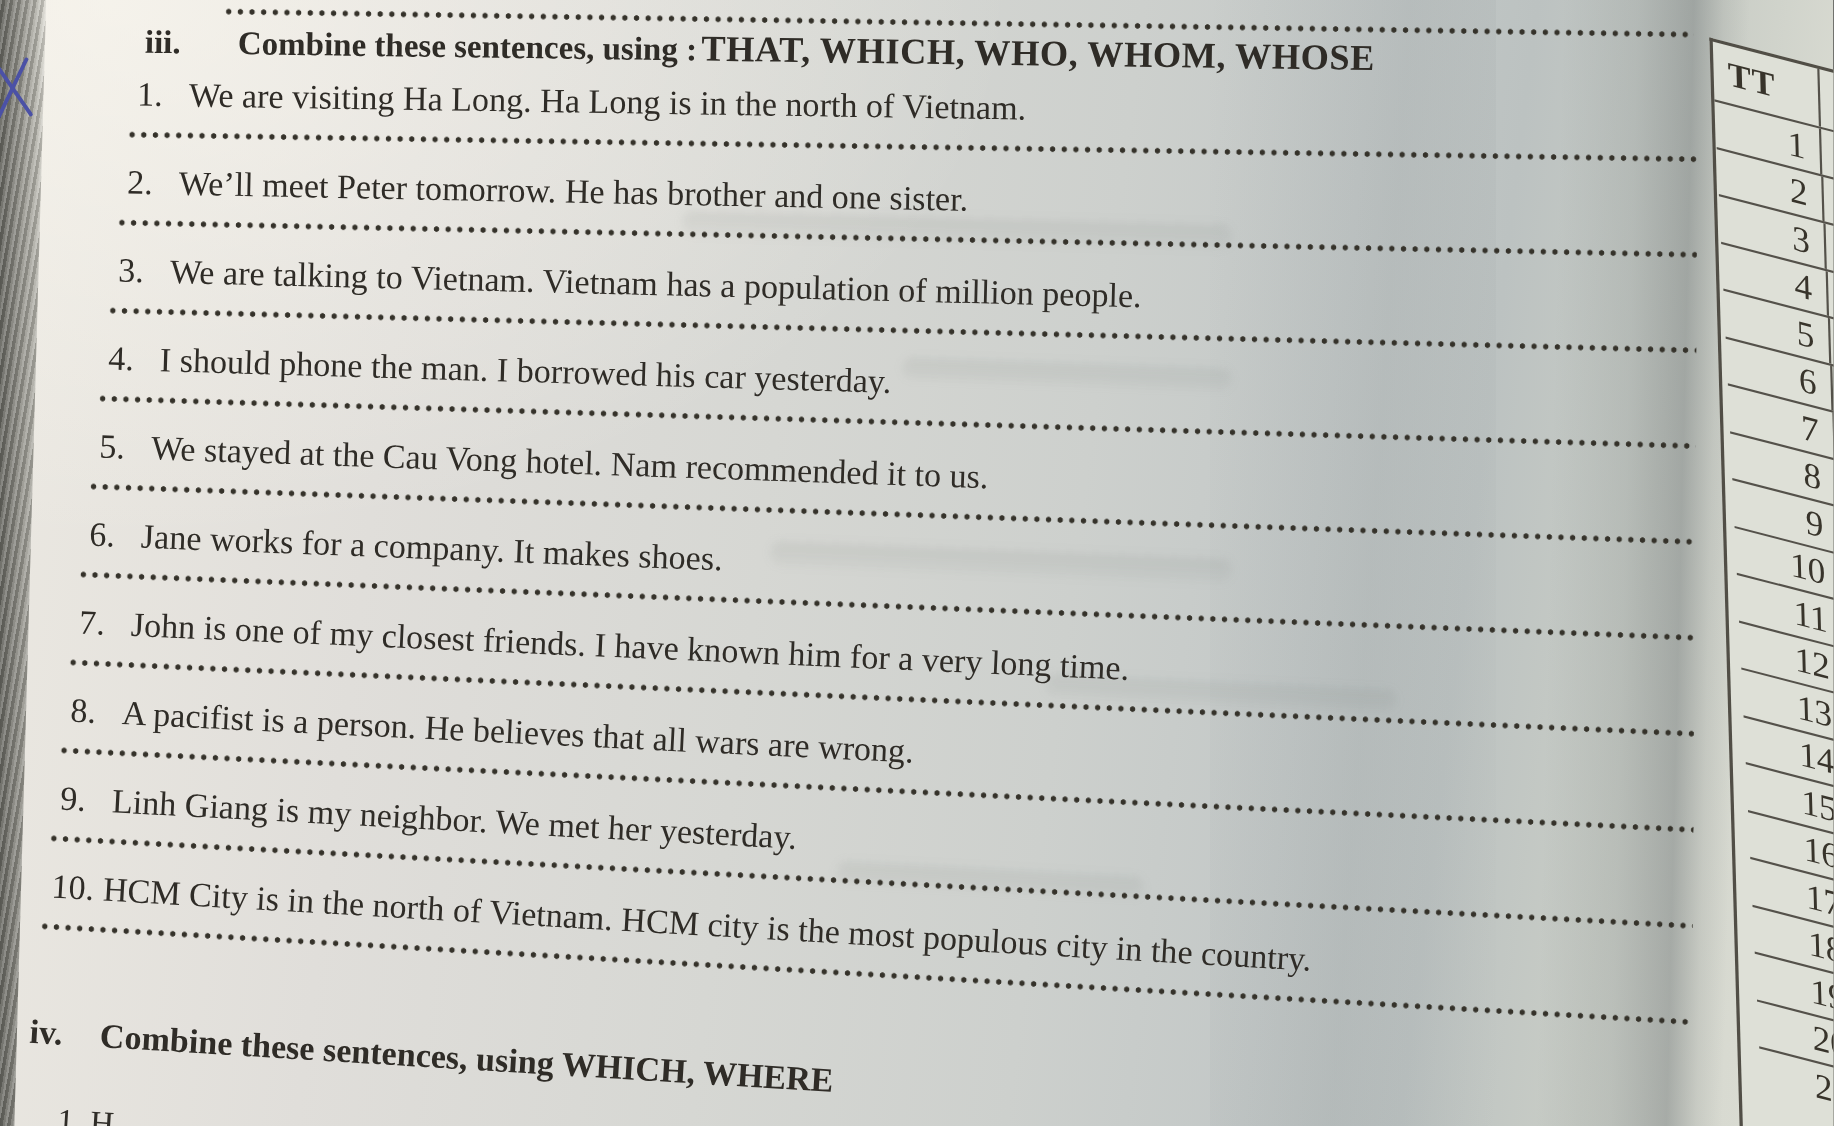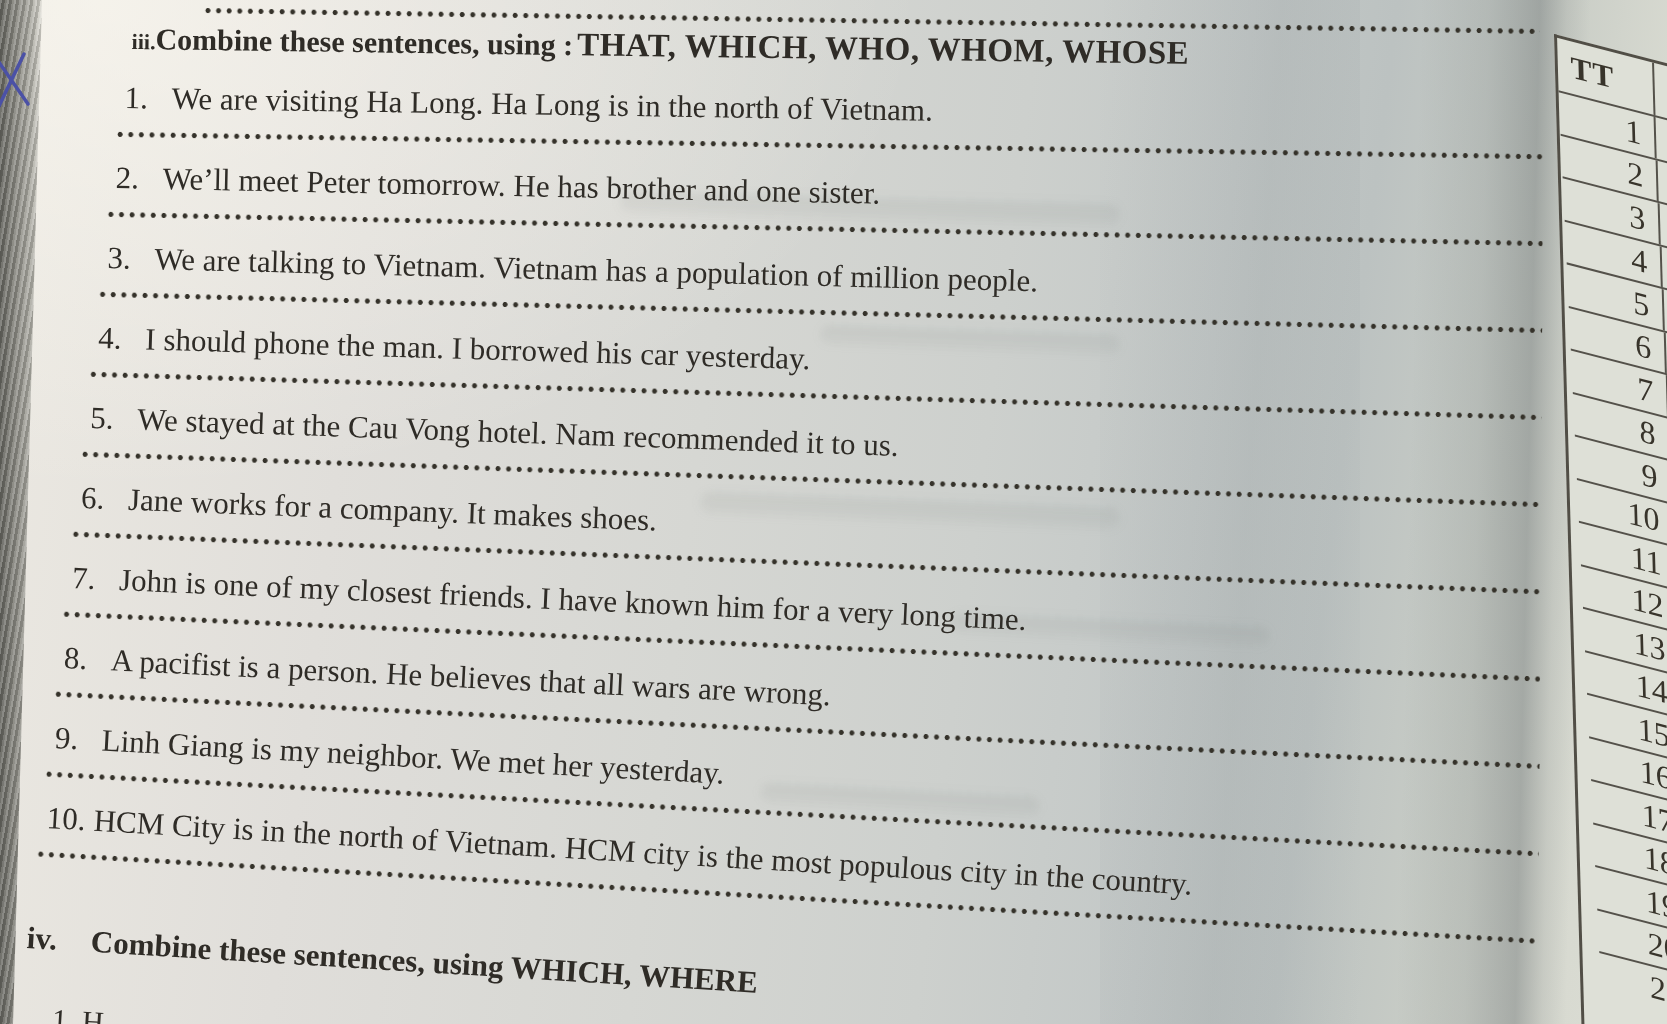--- a/index.html
+++ b/index.html
@@ -21,24 +21,24 @@
       repeating-linear-gradient(100deg,rgba(255,255,255,0.22) 0 2px,rgba(40,40,38,0.16) 2px 5px,rgba(255,255,255,0.10) 5px 7px),
       linear-gradient(90deg,#61615b 0%,#8c8b84 38%,#b3b2aa 72%,rgba(179,178,170,0) 100%);
     clip-path:polygon(0 0,42px 0,13px 100%,0 100%);}
   .pen-x{position:absolute;left:-6px;top:46px;}
   
   .dots{height:9px;background-image:radial-gradient(circle at 4px 4.5px,#35322a 2.15px,rgba(53,50,42,0) 2.8px);
     background-size:10.6px 9px;background-repeat:repeat-x;}
   .top-dots{position:absolute;left:204px;top:6px;width:1336px;transform:rotate(0.9deg);transform-origin:left top;}
   .heading{position:absolute;left:132px;top:20px;transform:rotate(0.8deg);transform-origin:left top;
     font-weight:bold;white-space:nowrap;}
-  .hlabel{font-size:22px;}
+  .hlabel{font-size:30px;margin-right:52px;}
   .htitle{font-size:30px;}
   .hkeywords{font-size:33px;letter-spacing:0.5px;}
-  #items{position:absolute;left:0;top:70px;width:1562px;padding-top:8px;}
+  #items{position:absolute;left:0;top:58px;width:1562px;padding-top:8px;}
   .item{transform-origin:left top;}
   .sentence{font-size:31px;white-space:nowrap;height:40px;line-height:40px;}
   .num{display:inline-block;min-width:47px;}
   .dots-line{margin:12px 0 19px -8px;}
   .iv-heading{position:absolute;left:28px;top:920px;transform:rotate(3.5deg);transform-origin:left top;
     font-weight:bold;font-size:31px;white-space:nowrap;}
   .iv-label{margin-right:34px;}
   .partial-item{position:absolute;left:52px;top:1004px;transform:rotate(3.5deg);font-size:30px;white-space:nowrap;}
   
   .tt-table{position:absolute;left:1554px;top:34px;width:150px;height:1200px;

